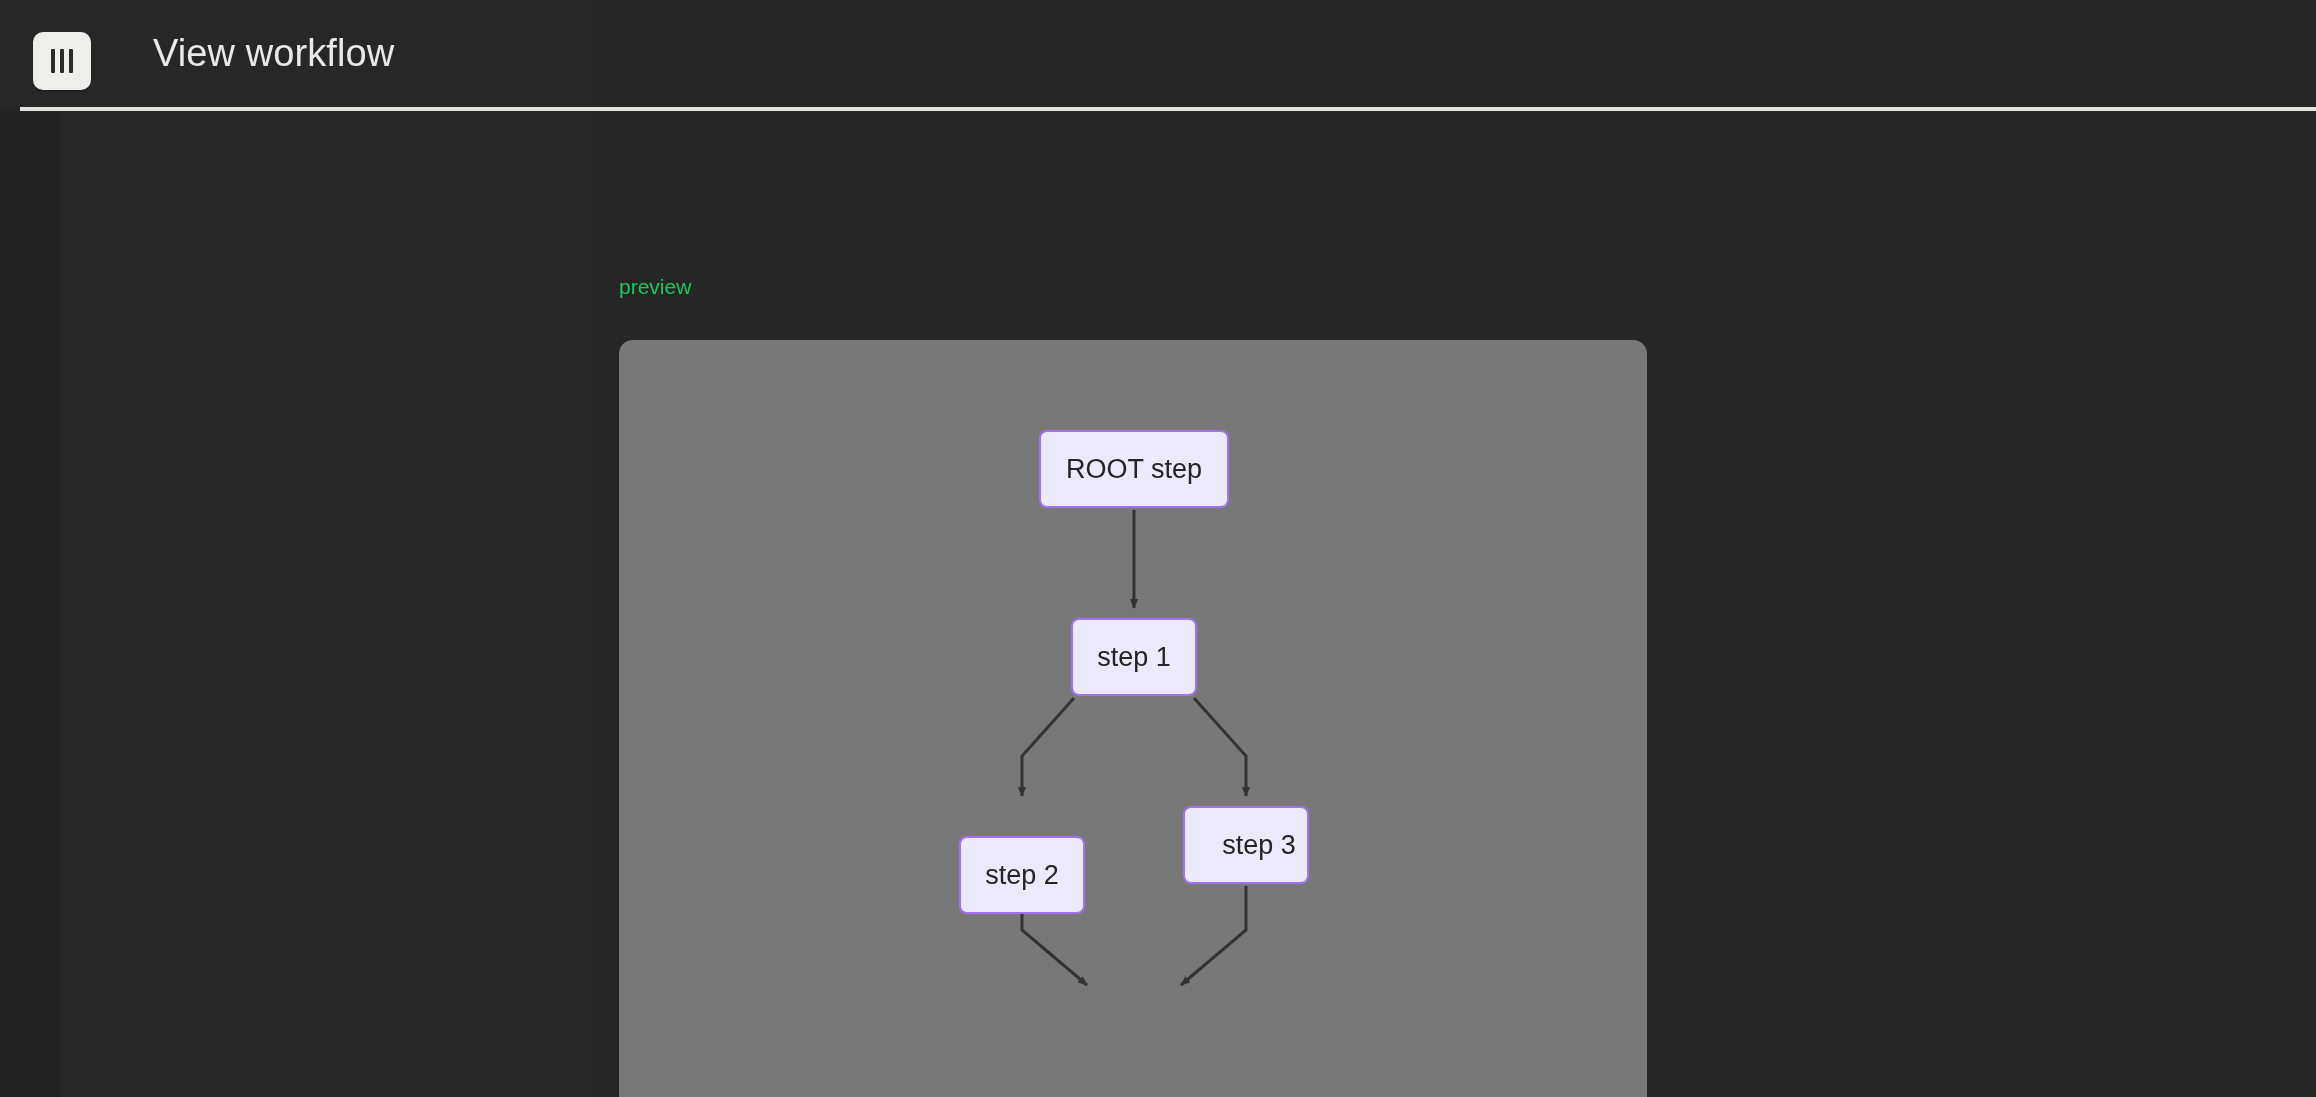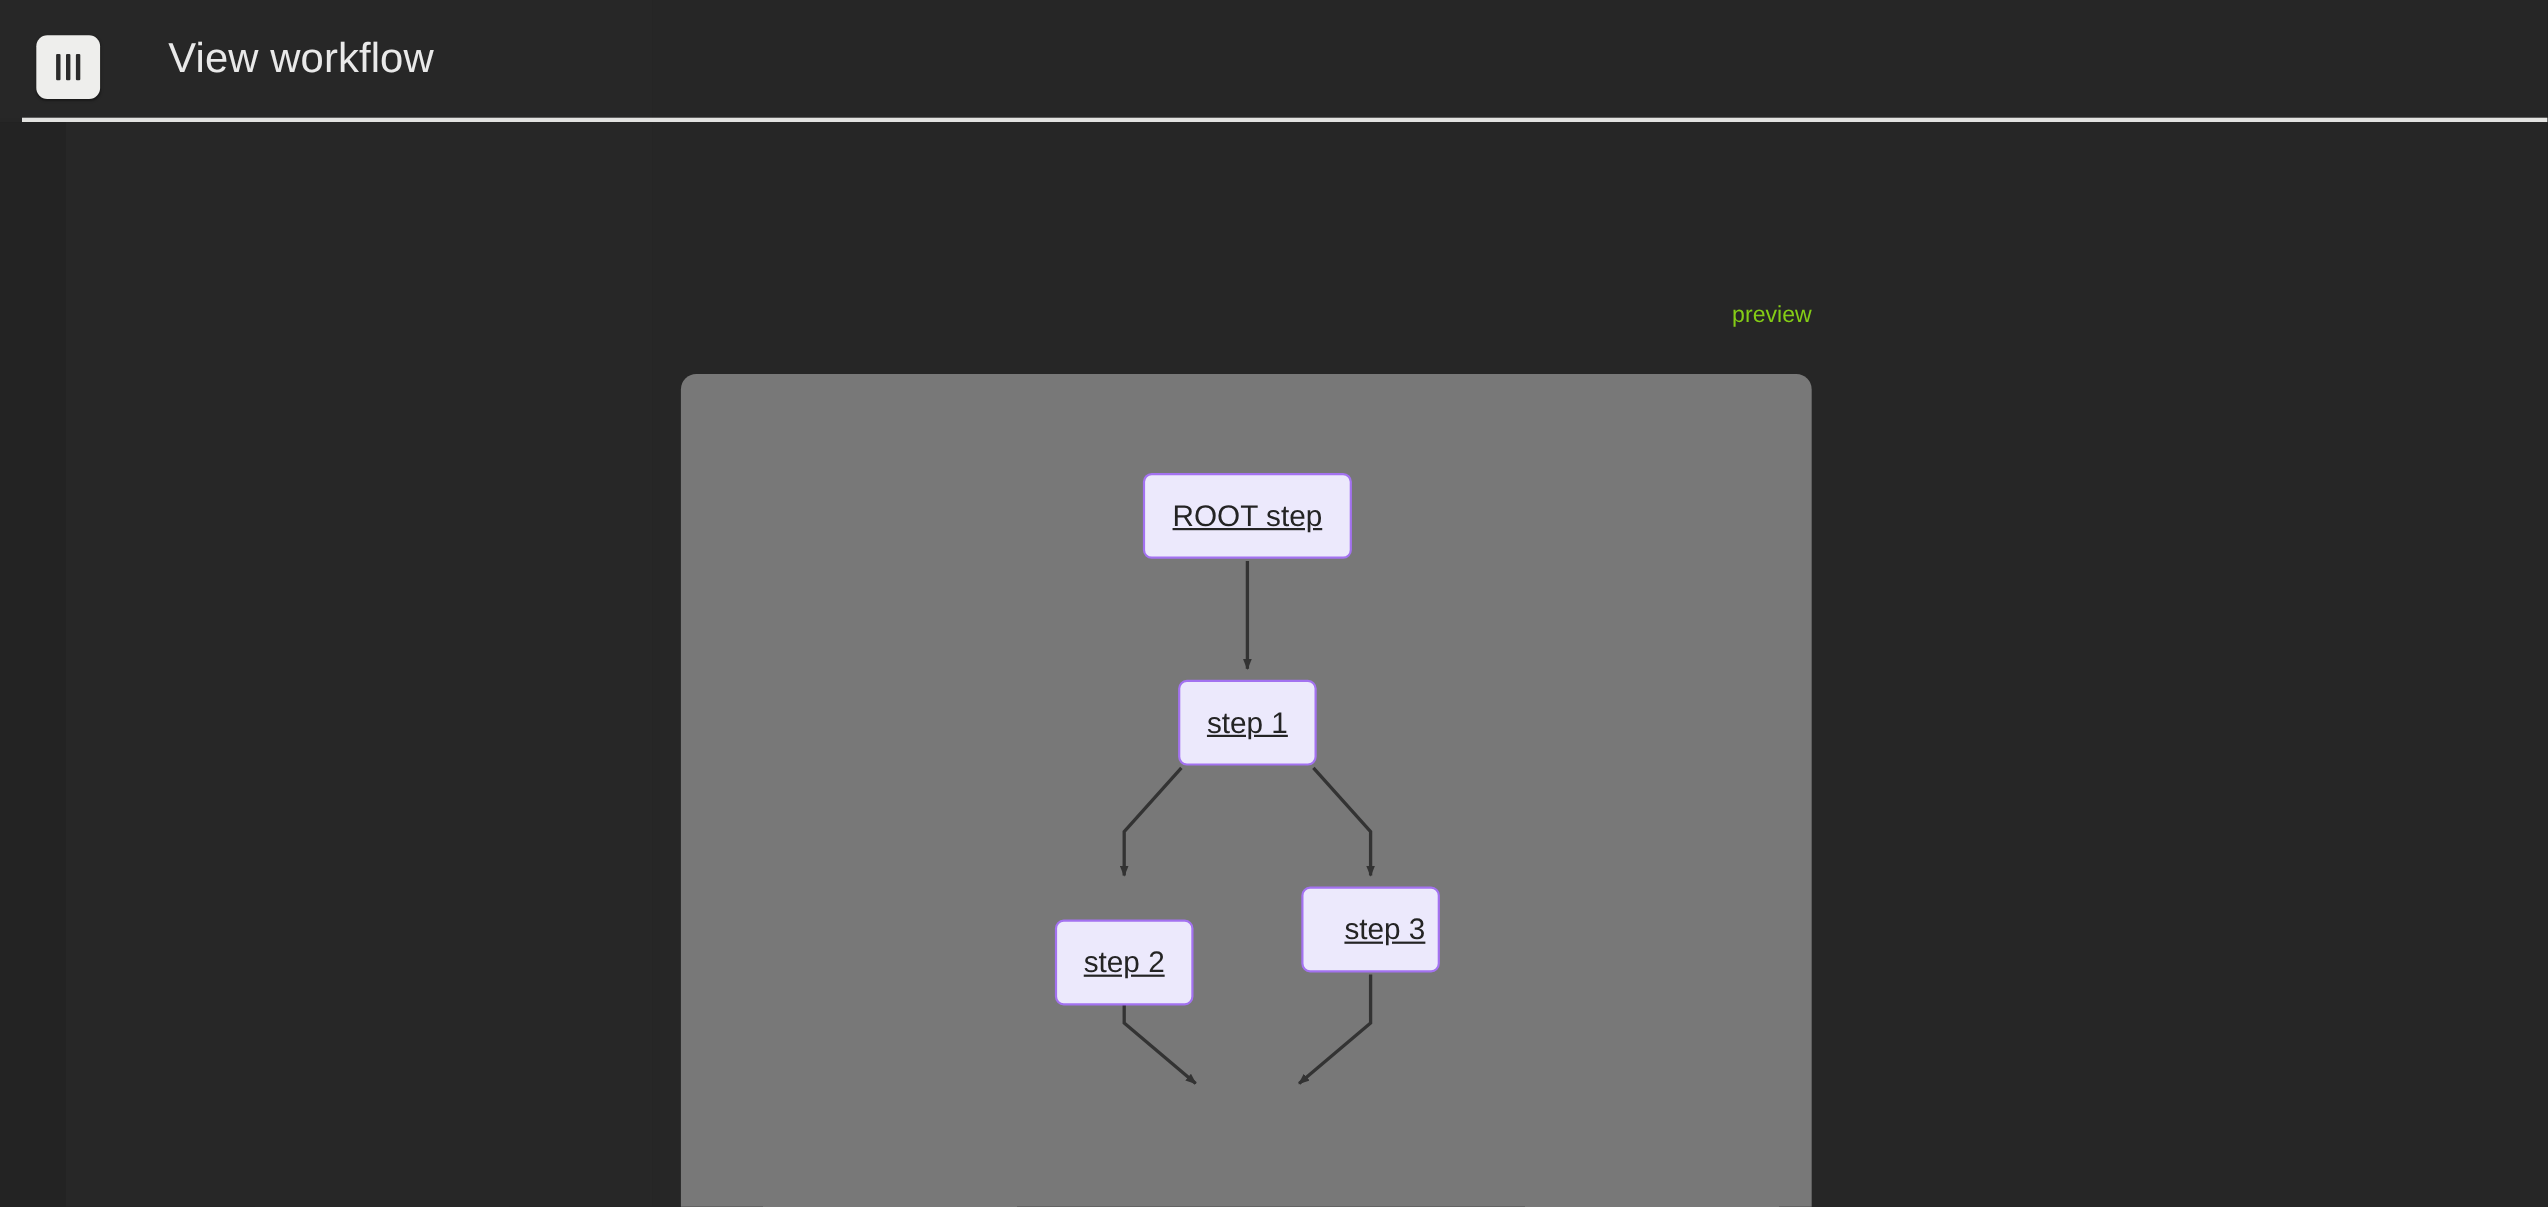--- a/index.html
+++ b/index.html
@@ -112,24 +112,24 @@
     width: 533px;
     height: 986px;
     background: #272727;
   }
 
   #preview-label {
     position: absolute;
     left: 619px;
     top: 163px;
     width: 1028px;
-    text-align: right;
+    text-align: left;
     font-size: 21px;
     line-height: 26px;
-    color: #84cc16;
+    color: #22c55e;
     white-space: nowrap;
   }
 
   
   #flow-canvas {
     position: absolute;
     left: 619px;
     top: 229px;
     width: 1028px;
     height: 829px;
@@ -152,21 +152,20 @@
     border-radius: 8px;
     display: flex;
     align-items: center;
     justify-content: center;
     color: #242424;
     font-size: 27px;
     line-height: 1;
     box-sizing: border-box;
     white-space: nowrap;
     cursor: default;
-    text-decoration: underline;
   }
 
   #node-root  { left: 420px; top: 90px;  width: 190px; height: 78px; }
   #node-s1    { left: 452px; top: 278px; width: 126px; height: 78px; text-align: center; }
   #node-s2    { left: 340px; top: 466px; width: 126px; height: 78px; margin-top: 30px; }
   #node-s3    { left: 564px; top: 466px; width: 126px; height: 78px; padding-left: 26px; }
   #node-final { left: 419px; top: 655px; width: 192px; height: 78px; }
 </style>
 </head>
 <body>

